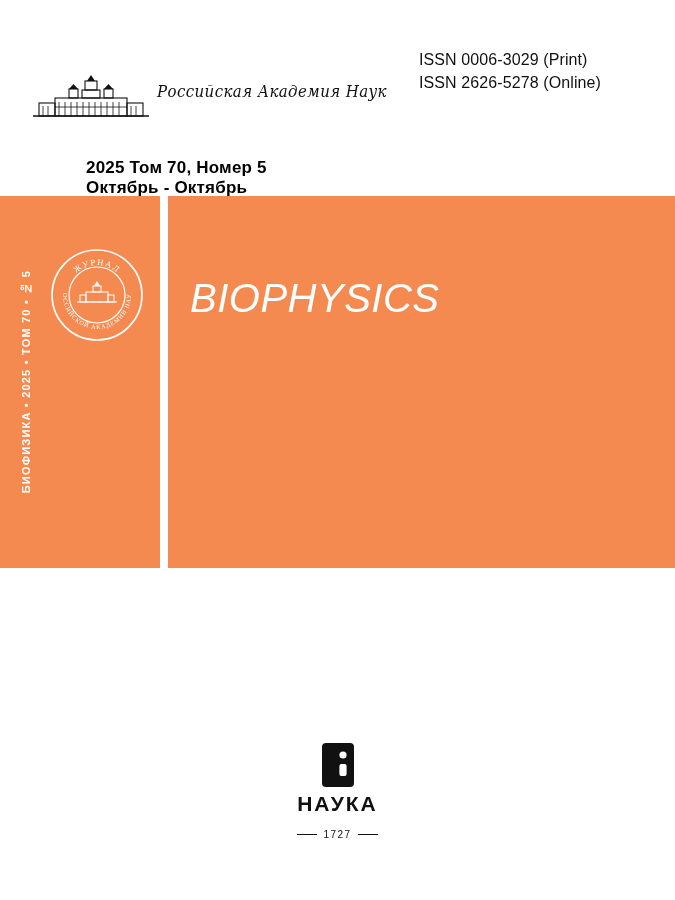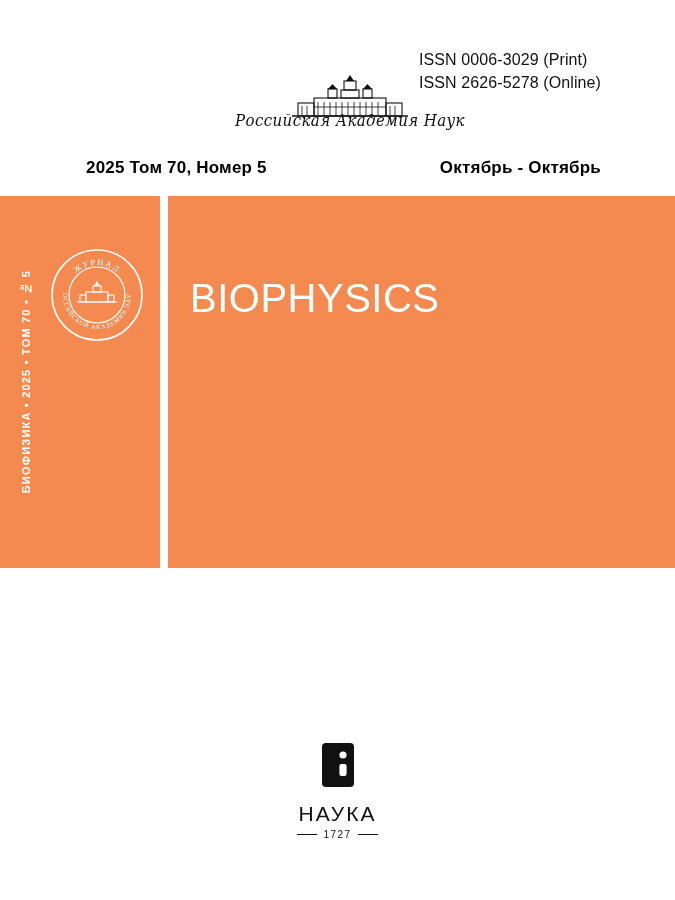--- a/index.html
+++ b/index.html
@@ -28,21 +28,20 @@
     letter-spacing: 0.1px;
   }
 
   
   .emblem {
     position: absolute;
     top: 72px;
     left: 0;
     right: 0;
     display: flex;
-    flex-direction: column;
     align-items: center;
     margin-left: 25px;
   }
   .emblem svg { display: block; }
   .emblem-script {
     margin-top: -16px;
     font-family: "DejaVu Serif", serif;
     font-style: italic;
     font-size: 15px;
     color: #111;
@@ -56,20 +55,21 @@
     top: 158px;
     left: 86px;
     right: 74px;
     display: flex;
     justify-content: space-between;
     align-items: baseline;
     font-size: 17px;
     font-weight: bold;
     color: #000;
     letter-spacing: 0.2px;
+    flex-direction: column;
   }
 
   
   .band {
     position: absolute;
     top: 196px;
     left: 0;
     width: 675px;
     height: 372px;
     background: #F58A50;
@@ -126,41 +126,41 @@
     letter-spacing: 0.5px;
     line-height: 1;
   }
   .title-en {
     margin-top: 16px;
     font-size: 40px;
     font-weight: normal;
     color: #ffffff;
     letter-spacing: 0.5px;
     line-height: 1;
+    font-style: italic;
   }
 
   
   .publisher {
     position: absolute;
     left: 0;
     right: 0;
     top: 742px;
     display: flex;
     flex-direction: column;
     align-items: center;
   }
   .pub-name {
-    margin-top: 10px;
     font-size: 21px;
-    font-weight: normal;
+    font-weight: bold;
     letter-spacing: 2px;
     color: #111;
   }
   .pub-year {
-    margin-top: 3px;
+    margin-top: 13px;
     font-size: 10px;
     letter-spacing: 1.5px;
     color: #111;
     display: flex;
     align-items: center;
     gap: 6px;
     text-align: center;
   }
   .pub-year .rule {
     display: block;

